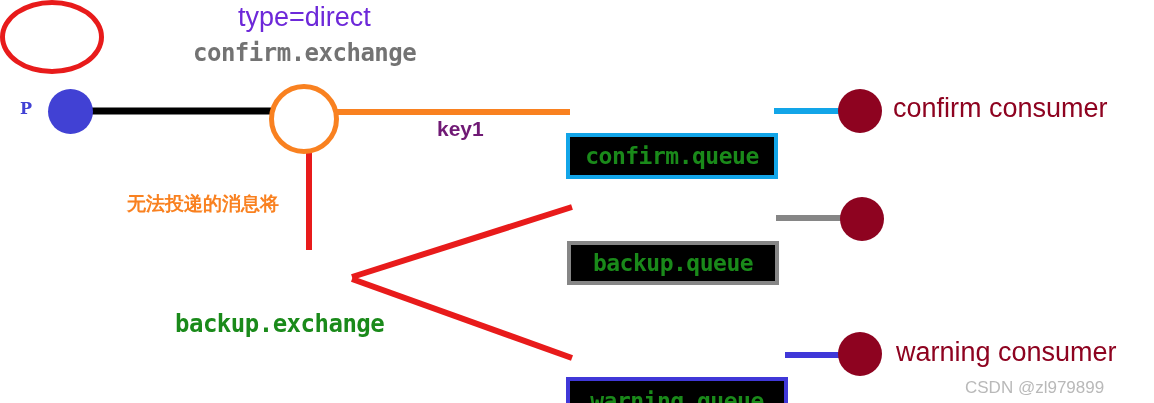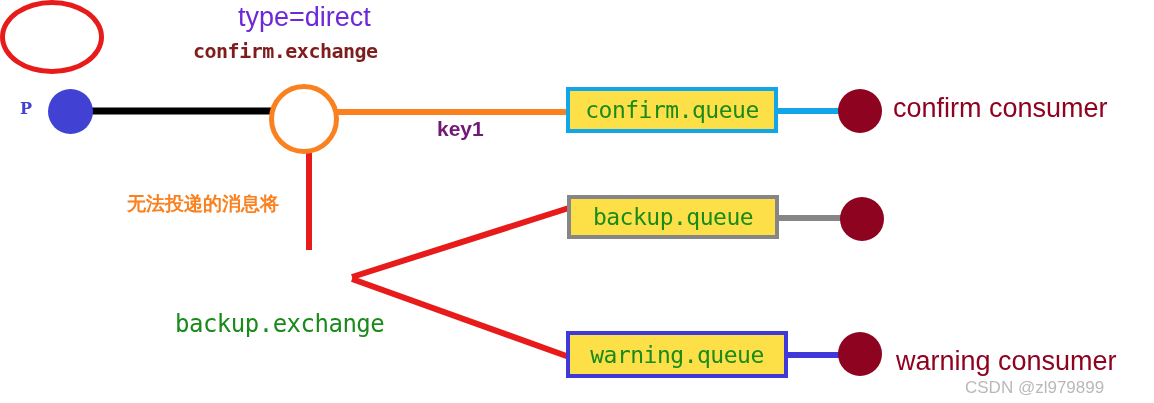--- a/index.html
+++ b/index.html
@@ -58,29 +58,30 @@
     height: 44px;
     background: #8e0320;
   }
   .consumer-1 { left: 838px; top: 89px; }
   .consumer-2 { left: 840px; top: 197px; }
   .consumer-3 { left: 838px; top: 332px; }
 
   .queue-box {
     position: absolute;
     box-sizing: border-box;
-    background: #fde047;
+    background: #000000;
     display: flex;
     align-items: center;
     justify-content: center;
     font-family: "DejaVu Sans Mono", "Liberation Mono", monospace;
-    font-weight: normal;
+    font-weight: bold;
     font-size: 23px;
     color: #1a8a1a;
     letter-spacing: -0.5px;
+    margin-top: 46px;
   }
   .queue-confirm {
     left: 566px; top: 87px; width: 212px; height: 46px;
     border: 4px solid #12a5e8;
   }
   .queue-backup {
     left: 567px; top: 195px; width: 212px; height: 44px;
     border: 4px solid #868686;
   }
   .queue-warning {
@@ -101,58 +102,58 @@
   }
   .lbl-type-direct {
     left: 238px; top: 2px;
     font-size: 27px;
     color: #6d28d9;
   }
   .lbl-confirm-exchange {
     left: 193px; top: 39px;
     font-family: "DejaVu Sans Mono", "Liberation Mono", monospace;
     font-weight: bold;
-    font-size: 20px;
-    color: #7f1d1d;
+    font-size: 24px;
+    color: #737373;
     letter-spacing: -0.5px;
   }
   .lbl-key1 {
     left: 437px; top: 117px;
     font-weight: bold;
     font-size: 21px;
     color: #701a75;
   }
   .lbl-note {
     left: 127px; top: 157px;
     font-weight: bold;
     font-size: 19px;
     line-height: 29px;
     color: #f98120;
     font-family: "DejaVu Sans", sans-serif;
     margin-top: 32px;
   }
   .lbl-backup-exchange {
     left: 175px; top: 310px;
     font-family: "DejaVu Sans Mono", "Liberation Mono", monospace;
-    font-weight: normal;
+    font-weight: bold;
     font-size: 24px;
     color: #1a8a1a;
     letter-spacing: -0.5px;
   }
   .lbl-type-fanout {
     left: 205px; top: 349px;
     font-size: 27px;
     color: #ef2b2b;
   }
   .lbl-consumer {
     font-size: 27px;
     color: #8e0320;
   }
   .lbl-consumer-1 { left: 893px; top: 93px; }
-  .lbl-consumer-3 { left: 896px; top: 337px; margin-top: 9px; }
+  .lbl-consumer-3 { left: 896px; top: 337px; }
   .lbl-watermark {
     left: 965px; top: 378px;
     font-size: 17px;
     color: #b9b9b9;
     text-align: center;
   }
 </style>
 </head>
 <body>
 

